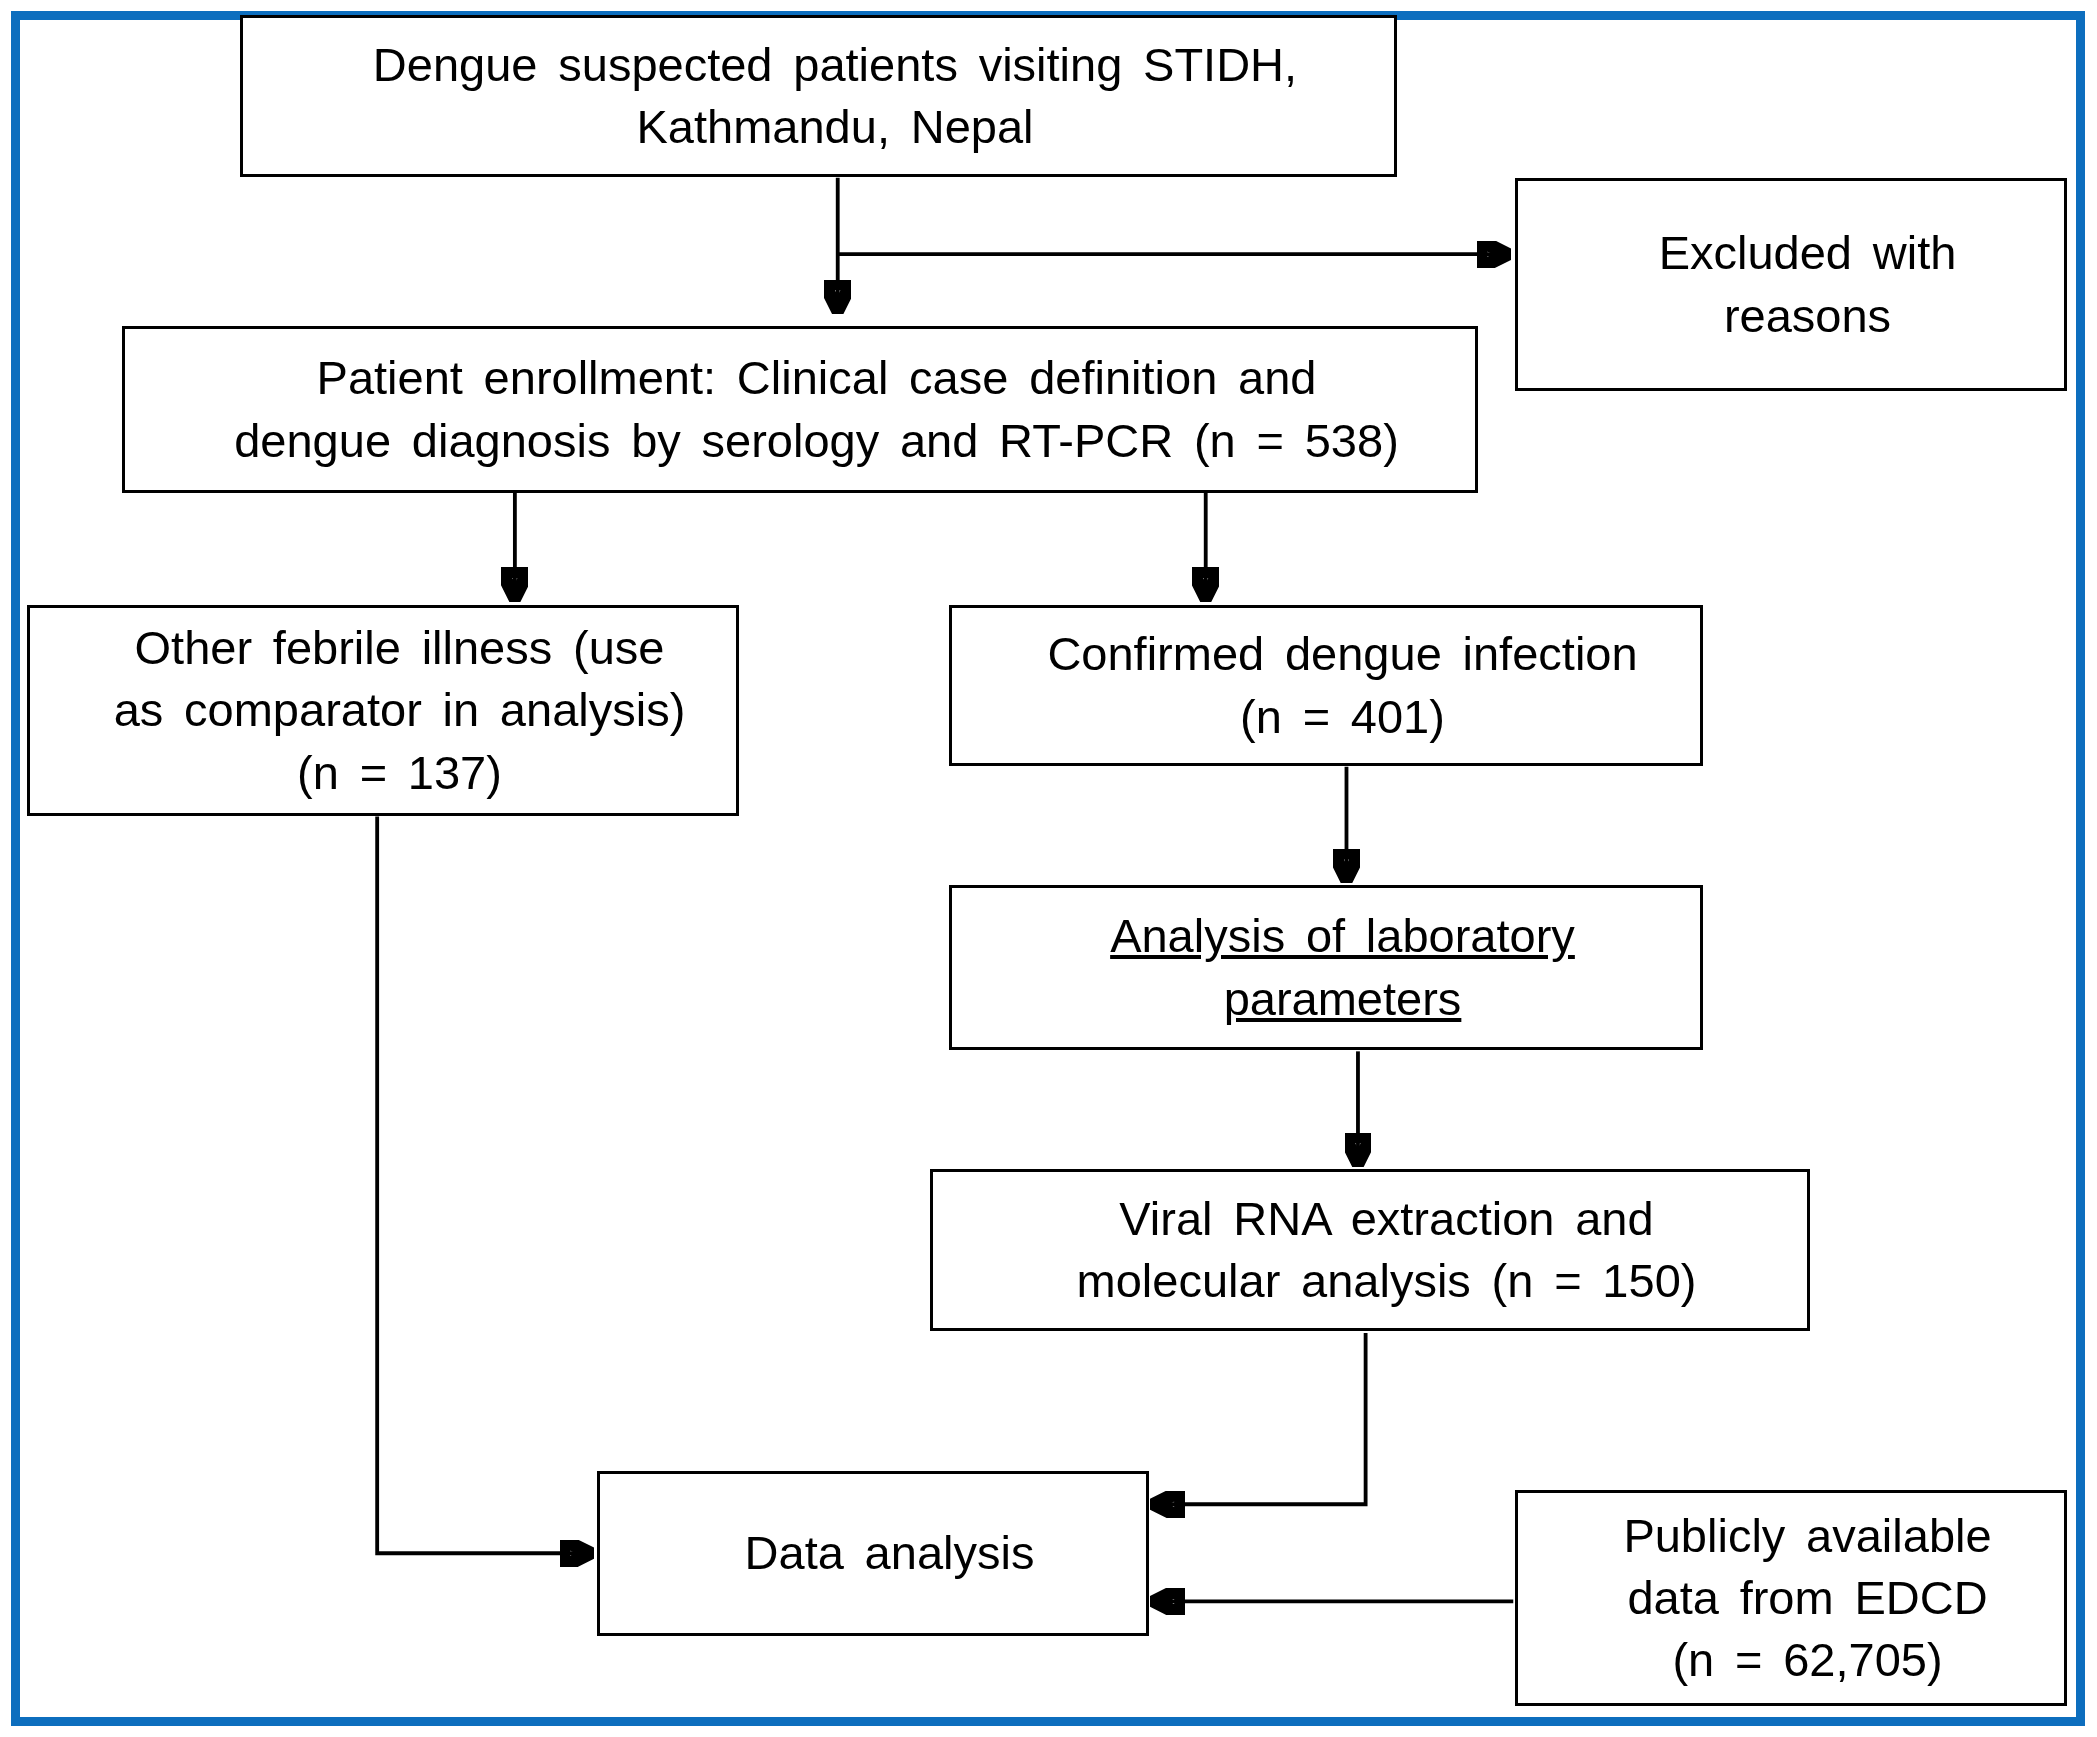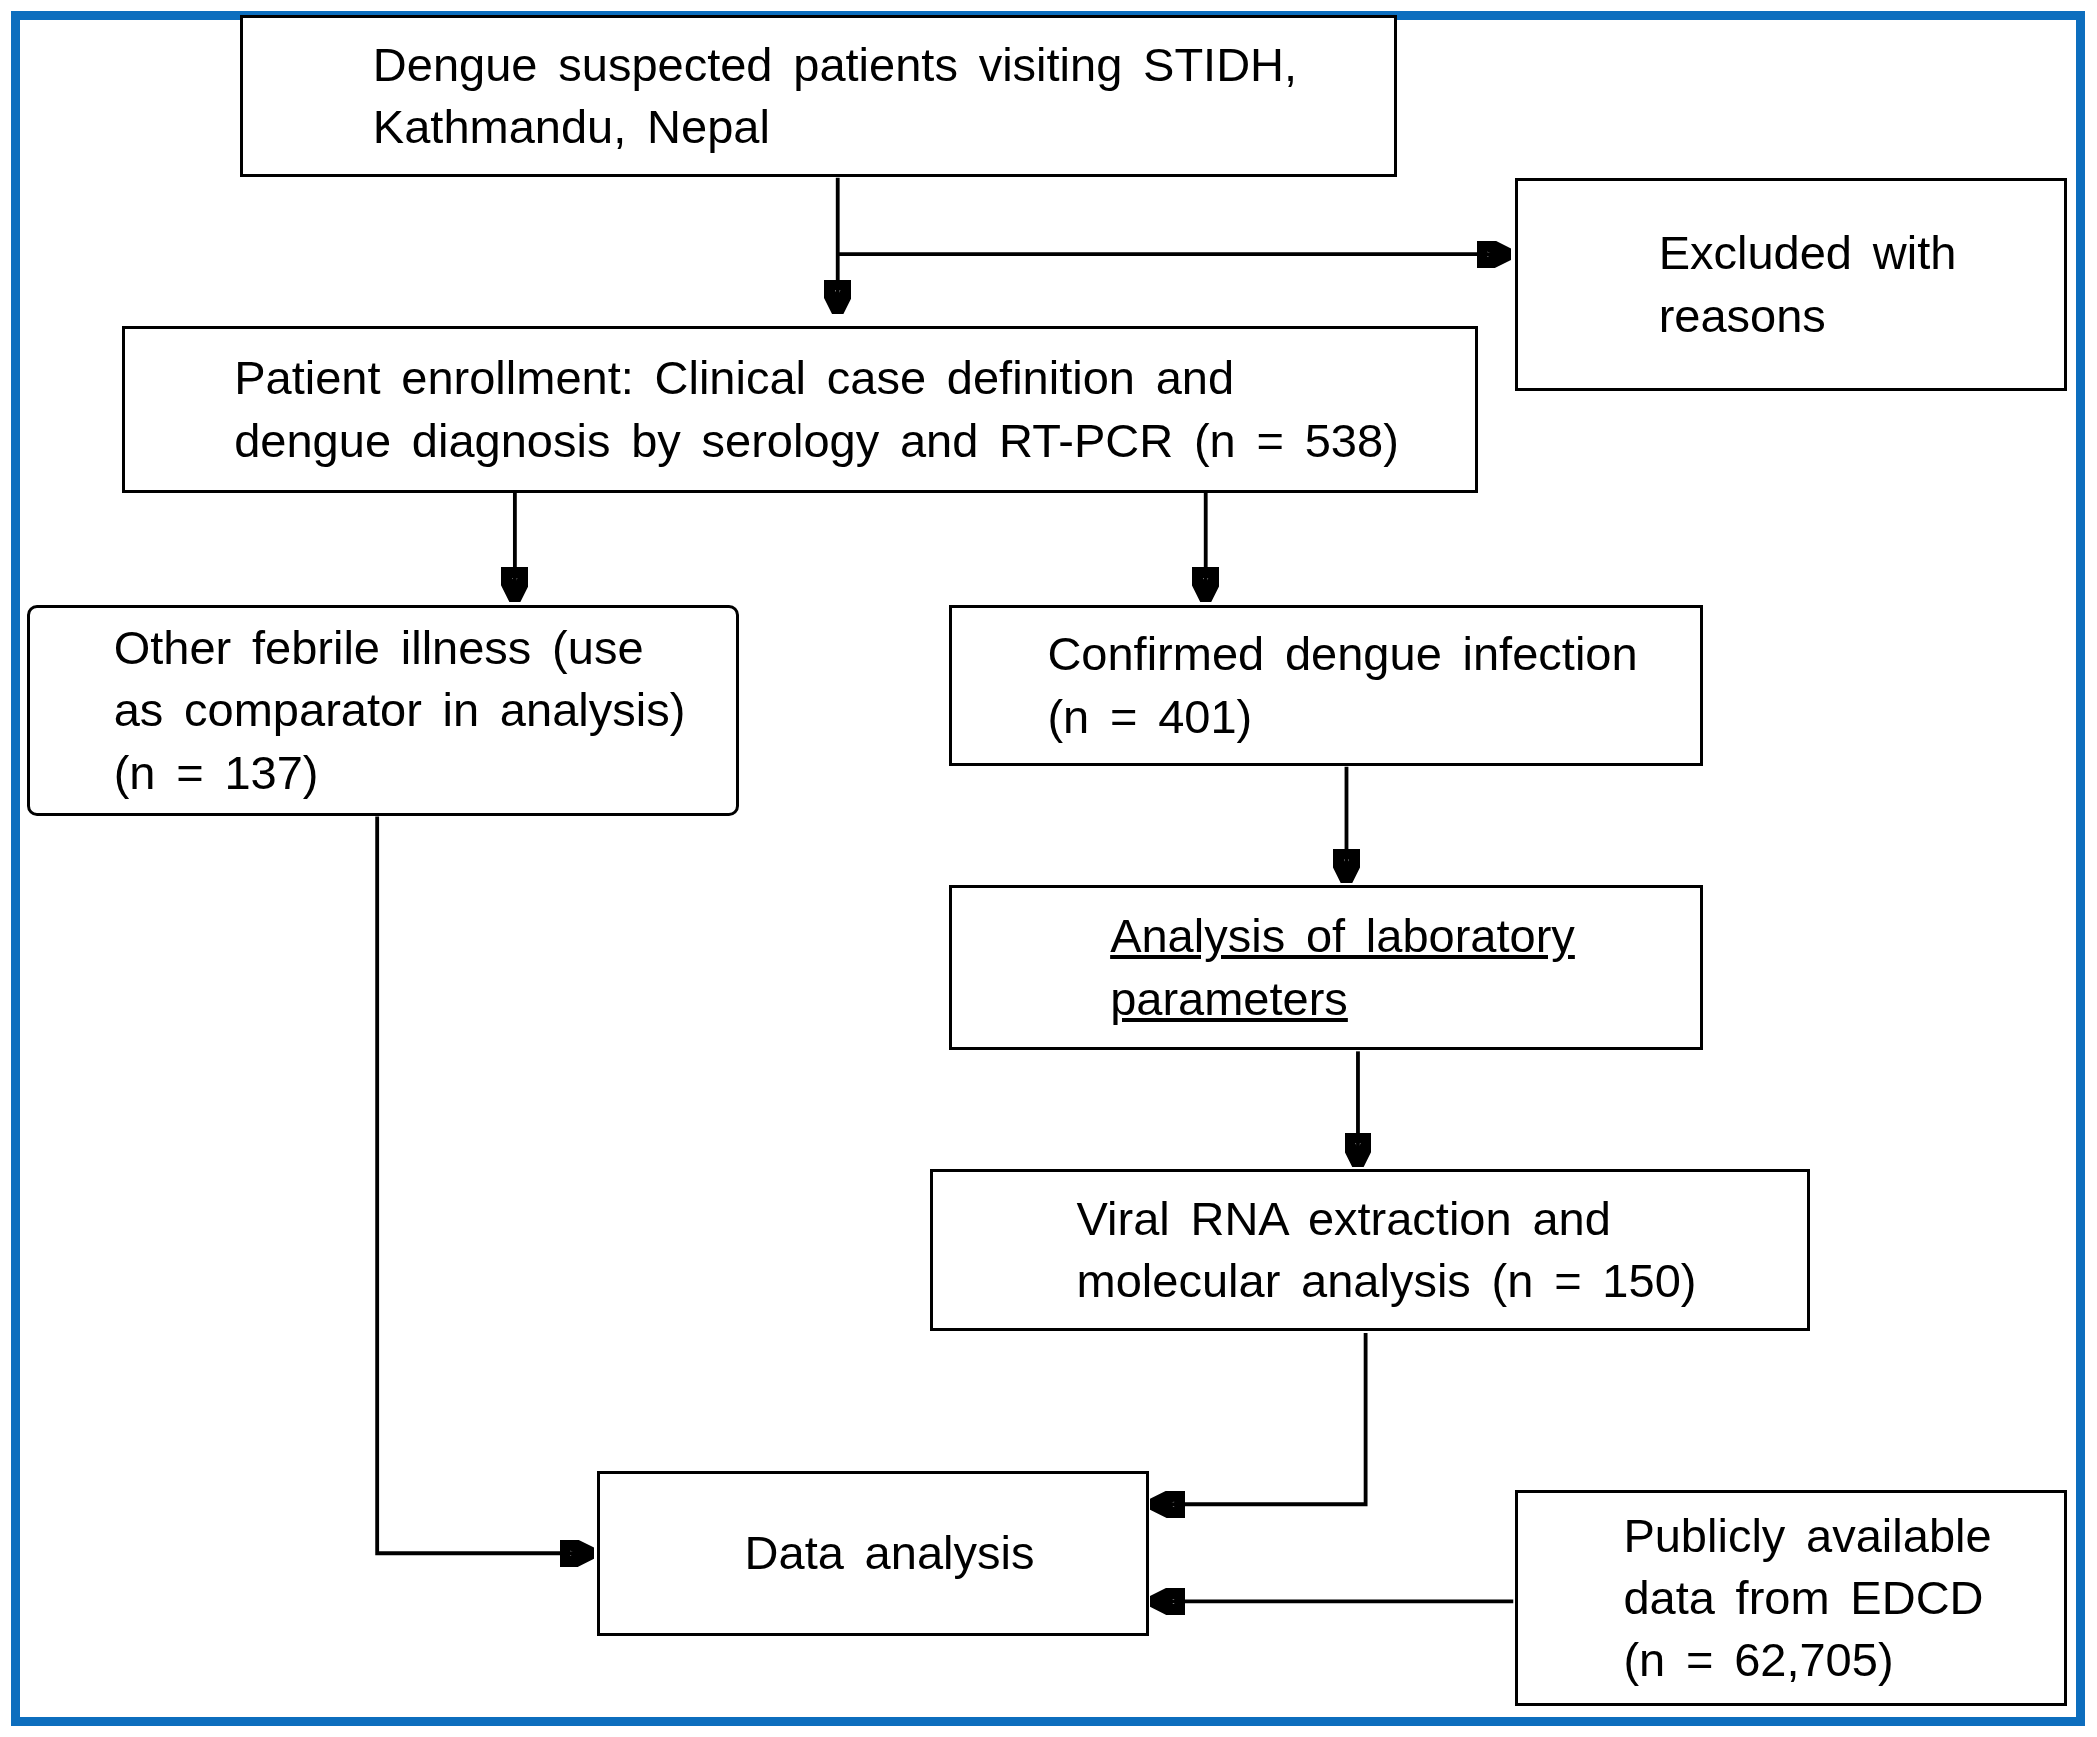--- a/index.html
+++ b/index.html
@@ -23,20 +23,21 @@
     left:10.7px;top:10.7px;right:12.2px;bottom:10.7px;
     border:9.2px solid var(--frame);
     pointer-events:none;
   }
   .box{
     position:absolute;
     box-sizing:border-box;
     border:3.8px solid var(--box-border);
     background:#ffffff;
     display:flex;align-items:center;justify-content:center;
+    text-align:center;
     font-size:47px;
     line-height:1.32;
     word-spacing:7.7px;
     white-space:pre-line;
     z-index:2;
     padding-left:33px;
   }
   .connectors{
     position:absolute;left:0;top:0;
     width:2097px;height:1737px;
@@ -44,21 +45,21 @@
   }
   .connectors path{
     stroke:var(--arrow);
     stroke-width:5;
     fill:none;
   }
   
   .b-suspected     {left:240px;  top:15.3px;   width:1157px; height:162px;}
   .b-excluded      {left:1515px; top:178px;  width:552px;  height:213px;}
   .b-enrollment    {left:122px;  top:318px;  width:1356px; height:167px;margin-top:8px;}
-  .b-other-febrile {left:27px;   top:605px;  width:712px;  height:211px;border-radius:10px;}
+  .b-other-febrile {left:27px;   top:605px;  width:712px;  height:211px;}
   .b-confirmed     {left:949px; top:605px;  width:754px;  height:161px;}
   .b-lab-analysis  {left:949px; top:885px; width:754px;  height:165px;text-decoration:underline;}
   .b-viral-rna     {left:930px; top:1169px; width:880px; height:162px;}
   .b-data-analysis {left:597px;  top:1471px; width:552px;  height:165px;}
   .b-edcd          {left:1515px; top:1490px; width:552px;  height:216px;}
 </style>
 </head>
 <body>
 
 <div class="canvas">

